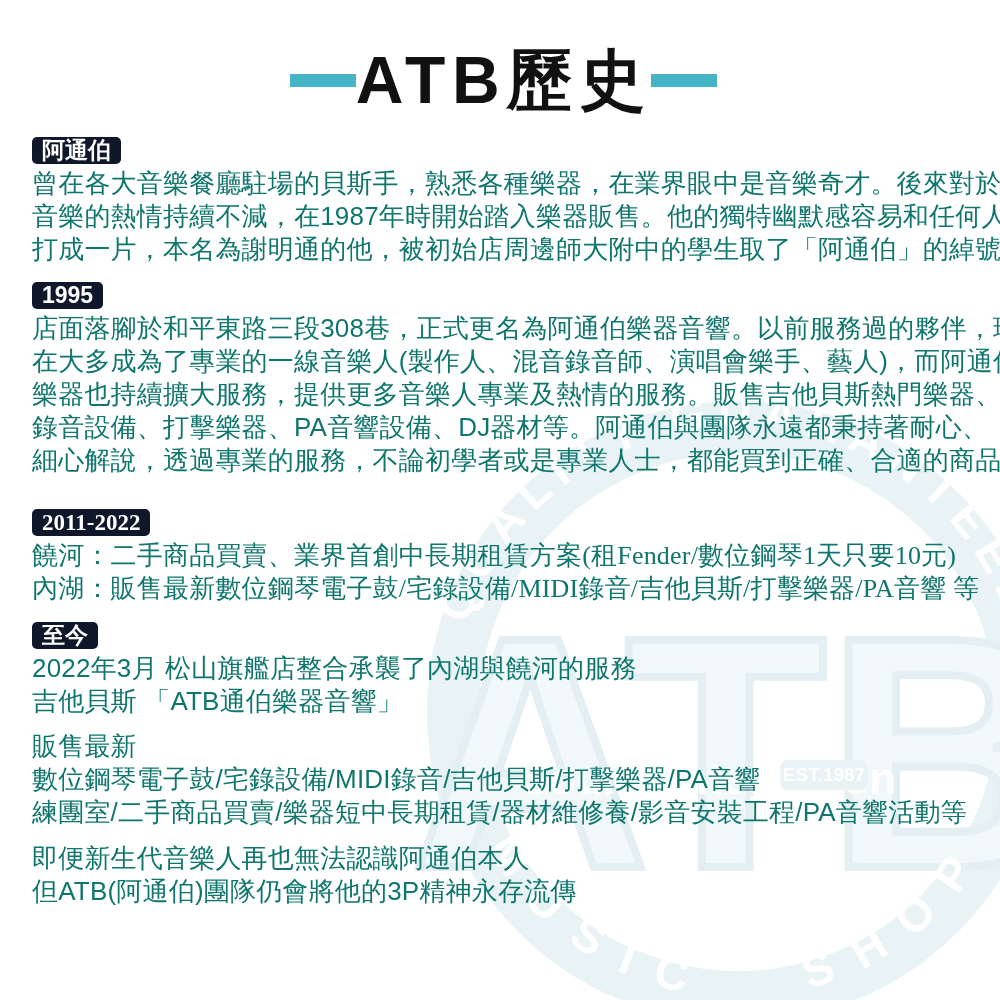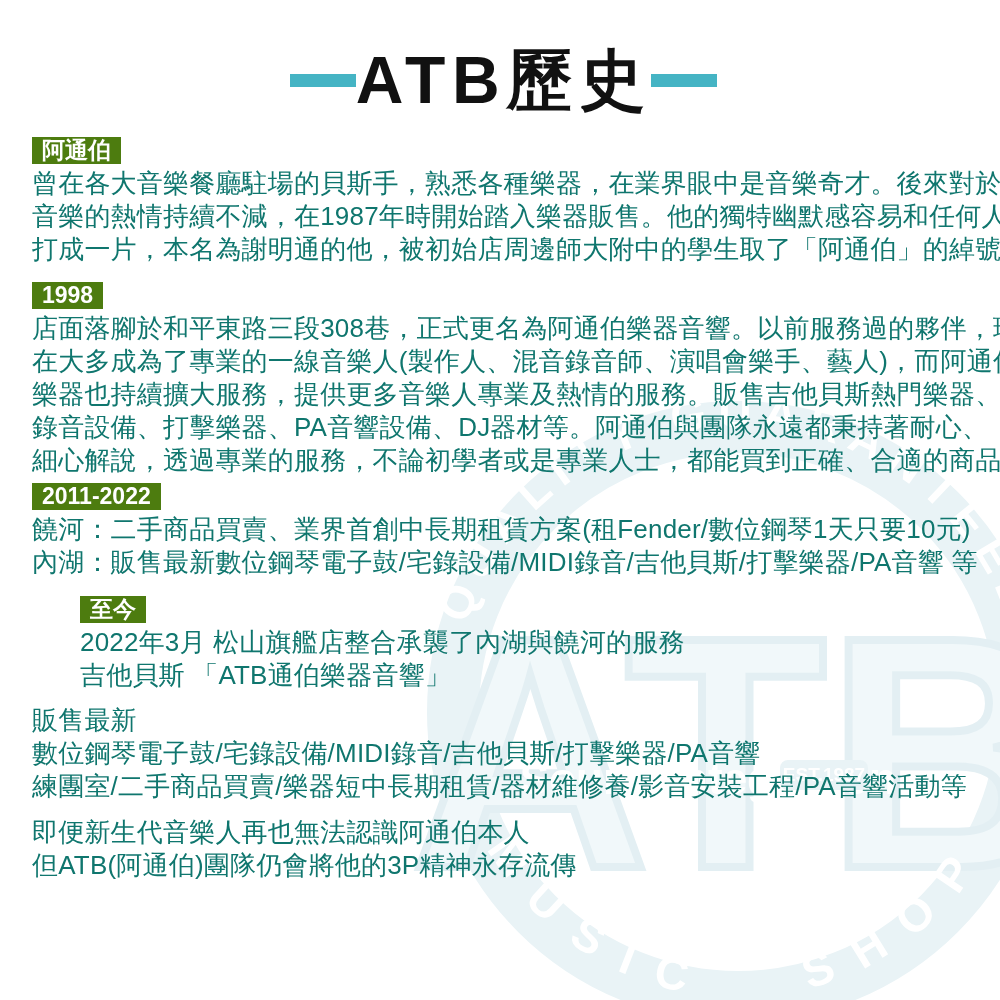--- a/index.html
+++ b/index.html
@@ -20,33 +20,33 @@
   .title-row{
     display:flex;align-items:center;justify-content:center;
     margin-top:36px;height:89px;
   }
   .title-dash{width:66px;height:13px;background:#45b4c4;flex:0 0 auto;}
   .title-text{
     font-size:66px;font-weight:900;letter-spacing:0.10em;color:#111;
     margin:0;white-space:nowrap;
   }
   .section .badge{
-    display:inline-block;background:#4d7c0f;color:#fff;
+    display:inline-block;background:#0f172a;color:#fff;
     font-size:23px;font-weight:700;line-height:27px;height:27px;
-    padding:0 10px;border-radius:0;margin-bottom:3px;
+    padding:0 10px;border-radius:5px;margin-bottom:3px;
   }
   .line{
     font-size:26px;line-height:33px;white-space:nowrap;color:#0f766e;
     letter-spacing:0.2px;
   }
   .s1{margin-top:12px;}
   .s2{margin-top:16px;}
   .s3{margin-top:6px;}
-  .s4{margin-top:6px;}
-  .s5{margin-top:17px;margin-left:48px;}
+  .s4{margin-top:32px;font-family:Liberation Serif, serif;}
+  .s5{margin-top:17px;}
   .s6{margin-top:12px;}
   .s7{margin-top:13px;}
 </style>
 </head>
 <body>
 
 <div class="page">
 
   <svg class="wm" width="660" height="660" viewBox="0 0 660 660" aria-hidden="true">
     <defs>
@@ -75,21 +75,21 @@
     </div>
 
     <div class="section s1">
       <span class="badge">阿通伯</span>
       <div class="line">曾在各大音樂餐廳駐場的貝斯手，熟悉各種樂器，在業界眼中是音樂奇才。後來對於</div>
       <div class="line">音樂的熱情持續不減，在1987年時開始踏入樂器販售。他的獨特幽默感容易和任何人</div>
       <div class="line">打成一片，本名為謝明通的他，被初始店周邊師大附中的學生取了「阿通伯」的綽號。</div>
     </div>
 
     <div class="section s2">
-      <span class="badge">1998</span>
+      <span class="badge">1995</span>
       <div class="line">店面落腳於和平東路三段308巷，正式更名為阿通伯樂器音響。以前服務過的夥伴，現</div>
       <div class="line">在大多成為了專業的一線音樂人(製作人、混音錄音師、演唱會樂手、藝人)，而阿通伯</div>
       <div class="line">樂器也持續擴大服務，提供更多音樂人專業及熱情的服務。販售吉他貝斯熱門樂器、</div>
       <div class="line">錄音設備、打擊樂器、PA音響設備、DJ器材等。阿通伯與團隊永遠都秉持著耐心、</div>
       <div class="line">細心解說，透過專業的服務，不論初學者或是專業人士，都能買到正確、合適的商品。</div>
     </div>
 
 
     <div class="section s4">
       <span class="badge">2011-2022</span>

